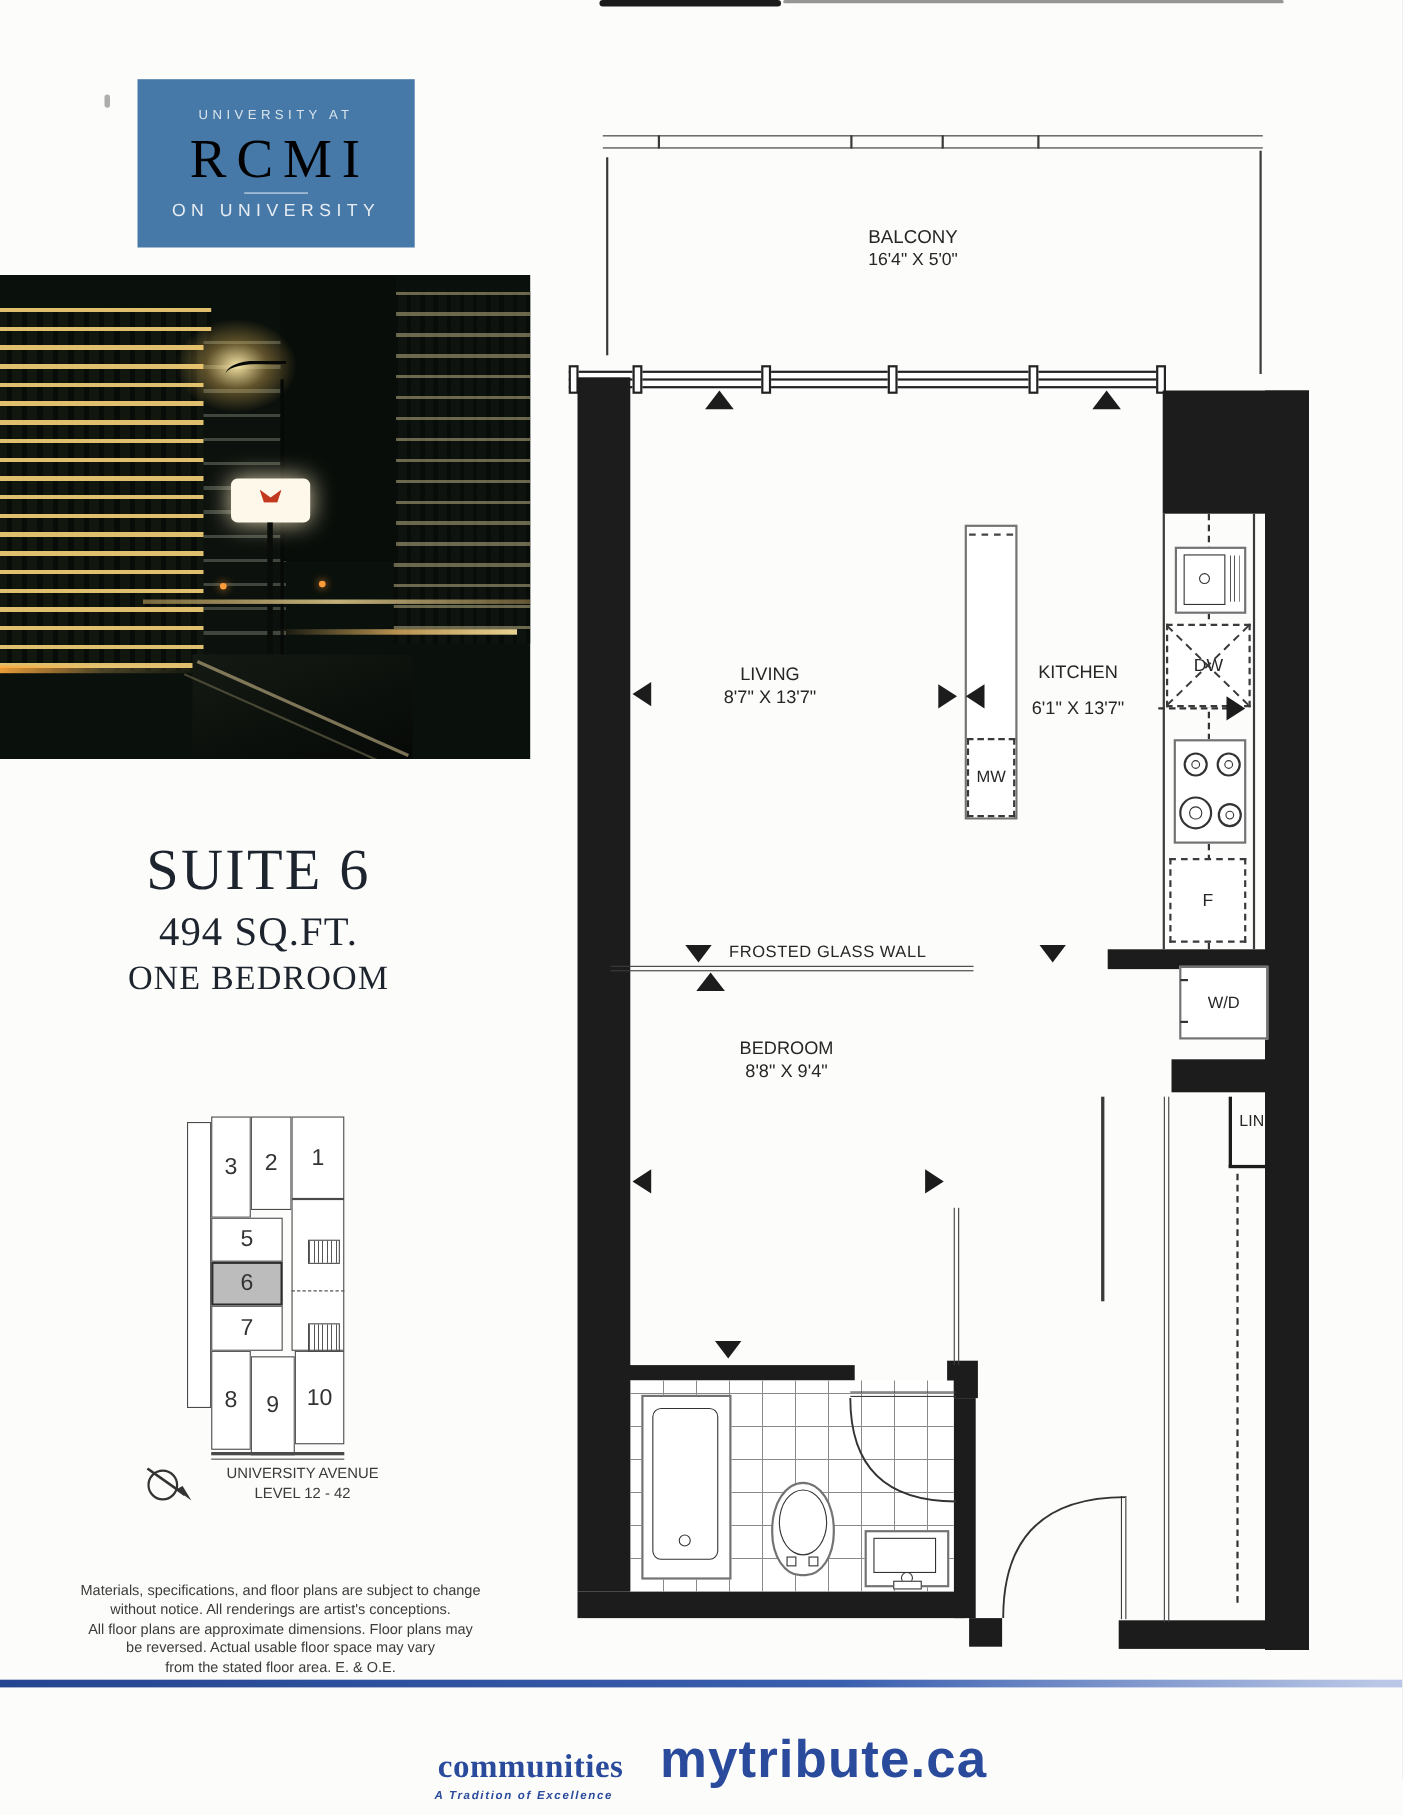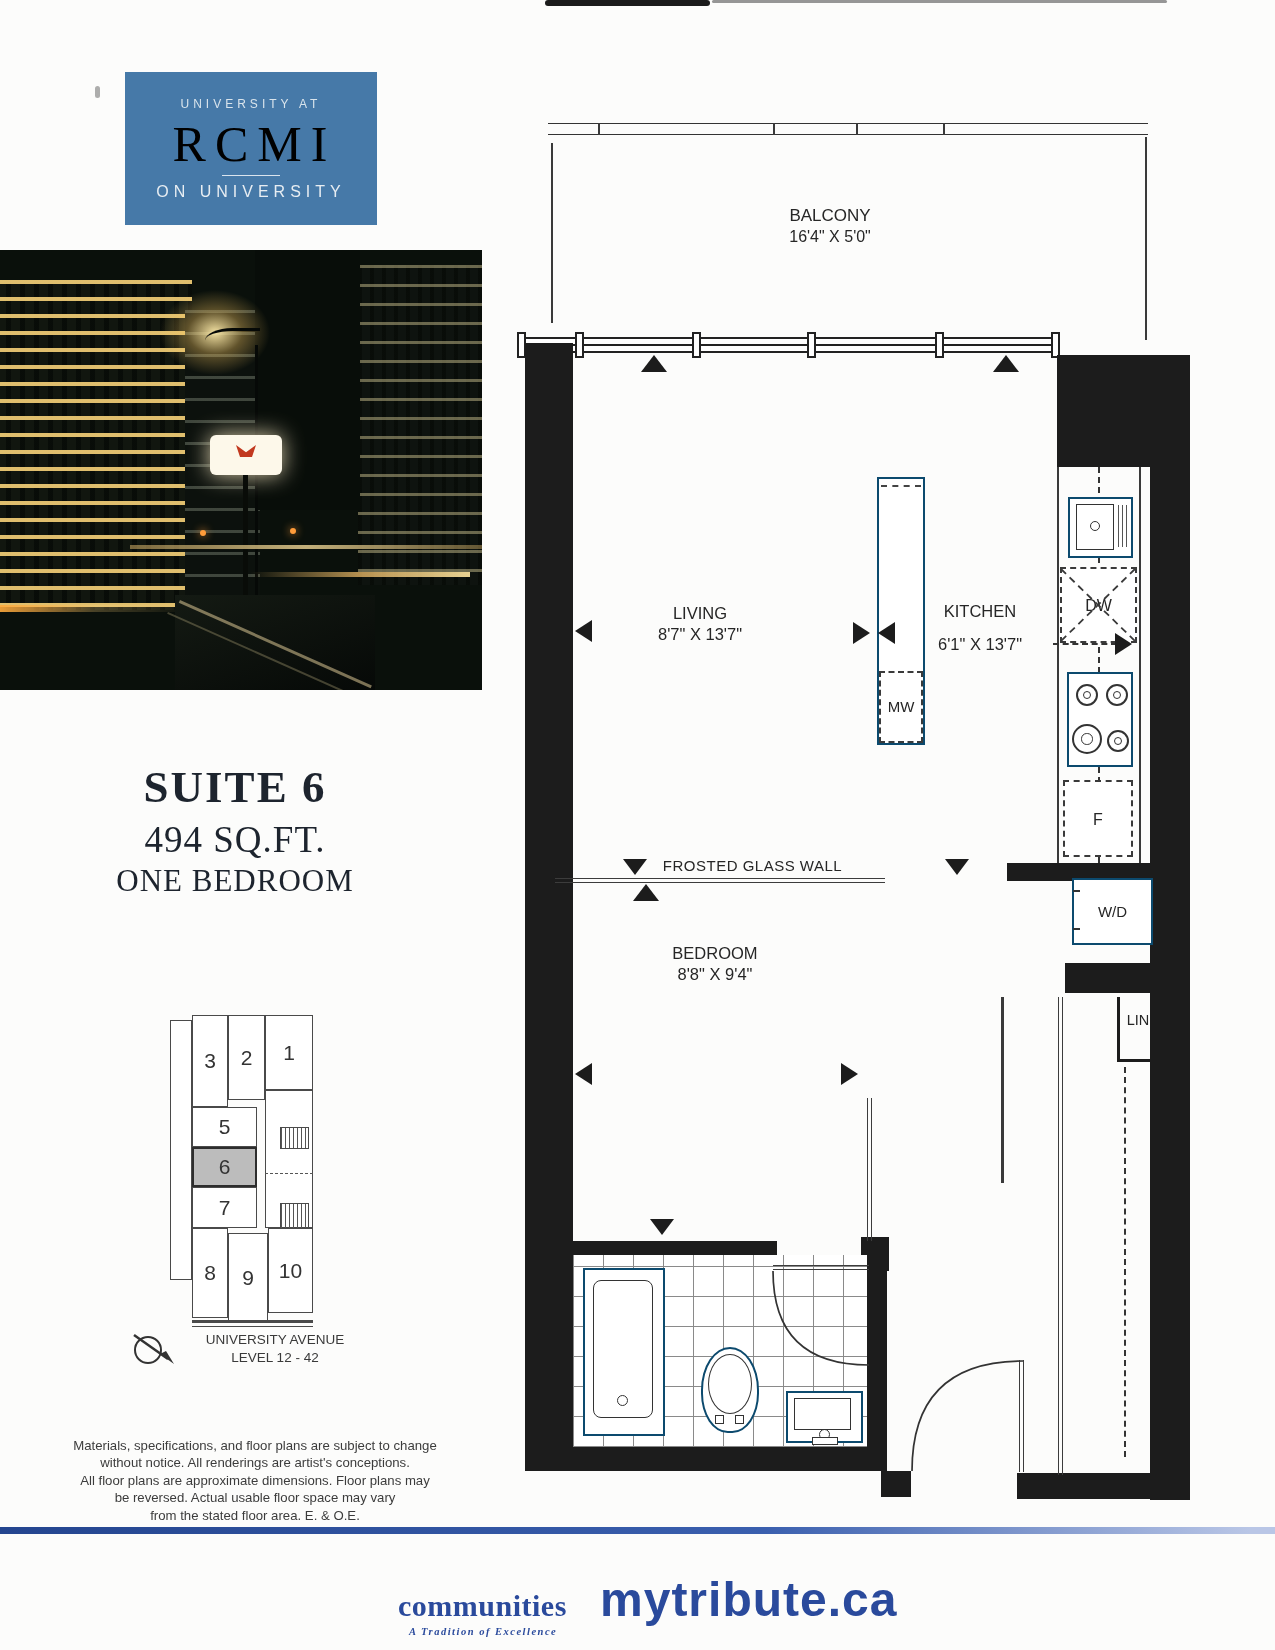--- a/index.html
+++ b/index.html
@@ -10,51 +10,51 @@
   .logo-box{position:absolute;left:125px;top:72px;width:252px;height:153px;background:#4679a8;
             display:flex;flex-direction:column;align-items:center;justify-content:center;}
   .logo-pre{font-size:12px;letter-spacing:4px;color:#d9e4ec;}
   .logo-name{font-family:"Liberation Serif",serif;font-size:50px;letter-spacing:9px;color:#000000;
              margin:4px 0 0 7px;font-weight:400;}
   .logo-rule{width:58px;height:1px;background:rgba(255,255,255,.8);margin:2px 0 7px 0;}
   .logo-suf{font-size:16px;letter-spacing:5px;color:#e7edf2;}
   .photo{position:absolute;left:0;top:250px;width:482px;height:440px;background:#0a100b;overflow:hidden;}
   .suite-block{position:absolute;left:20px;top:765px;width:430px;text-align:center;
                font-family:"Liberation Serif",serif;color:#1d242e;}
-  .suite-title{font-size:45px;letter-spacing:2px;line-height:1;font-weight:bold;}
+  .suite-title{font-size:53px;letter-spacing:2px;line-height:1;}
   .suite-area{font-size:37px;margin-top:8px;letter-spacing:1px;}
   .suite-type{font-size:31px;margin-top:2px;letter-spacing:1px;}
   
   .keyplan{position:absolute;left:148px;top:1002px;width:175px;height:330px;}
   .ku{position:absolute;border:1.5px solid #4a4a4a;background:#fff;display:flex;align-items:center;
       justify-content:center;font-size:21px;color:#333;box-sizing:border-box;}
   .ku.hl{background:#bcbcbc;border:2px solid #2d2d2d;}
   .kline{position:absolute;background:#4a4a4a;}
   .hatch{position:absolute;border:1px solid #4a4a4a;
          background:repeating-linear-gradient(90deg,#555 0 1px,transparent 1px 4px);}
   .street-lbl{position:absolute;left:190px;width:170px;text-align:center;font-size:13.5px;color:#3a3a3a;}
   .disclaimer{position:absolute;left:45px;top:1437px;width:420px;text-align:center;font-size:13.2px;
               line-height:1.32;color:#3c3c3c;}
   
   .footer-bar{position:absolute;left:0;top:1527px;width:1275px;height:7px;
               background:linear-gradient(to right,#24458f,#3a5fae 60%,#b9c6e6 98%);}
   .trib-top{position:absolute;left:395px;top:1532px;font-family:"Liberation Serif",serif;font-weight:bold;
             font-size:58px;color:#2a4a9c;line-height:1;}
   .trib-bot{position:absolute;left:398px;top:1591px;font-family:"Liberation Serif",serif;font-weight:bold;
             font-size:30px;color:#2a4a9c;line-height:1;letter-spacing:.5px;}
-  .trib-tag{position:absolute;left:409px;top:1626px;font-family:Liberation Serif, serif;font-style:italic;
+  .trib-tag{position:absolute;left:395px;top:1626px;font-family:Liberation Sans, sans-serif;font-style:italic;
             font-weight:bold;font-size:10.5px;color:#2a4a9c;letter-spacing:1.5px;text-align:center;}
   .trib-site{position:absolute;left:600px;top:1572px;font-weight:bold;font-size:48px;color:#2a4a9c;
              letter-spacing:1px;}
   
   .plan{position:absolute;left:495px;top:115px;width:700px;height:1395px;}
   .wall{position:absolute;background:#1c1c1c;}
   .thinline{position:absolute;background:#3a3a3a;}
   .lbl{position:absolute;color:#262626;text-align:center;line-height:1.3;}
-  .box{position:absolute;background:#fff;border:2px solid #0c4a6e;box-sizing:border-box;}
+  .box{position:absolute;background:#fff;border:2px solid #737373;box-sizing:border-box;}
   .dbox{position:absolute;background:#fff;border:2px dashed #3a3a3a;box-sizing:border-box;}
   .dline-v{position:absolute;width:5px;box-sizing:border-box;border-left:1.5px solid #3c3c3c;
            border-right:1.5px solid #3c3c3c;}
   .dline-h{position:absolute;height:5px;box-sizing:border-box;border-top:1.5px solid #3c3c3c;
            border-bottom:1.5px solid #3c3c3c;}
   .dash-v{position:absolute;width:0;border-left:2.5px dashed #333;}
   .dash-h{position:absolute;height:0;border-top:2px dashed #333;}
   .tri{position:absolute;width:0;height:0;}
   .tri-up{border-left:13px solid transparent;border-right:13px solid transparent;border-bottom:17px solid #1c1c1c;}
   .tri-down{border-left:12px solid transparent;border-right:12px solid transparent;border-top:16px solid #1c1c1c;}

